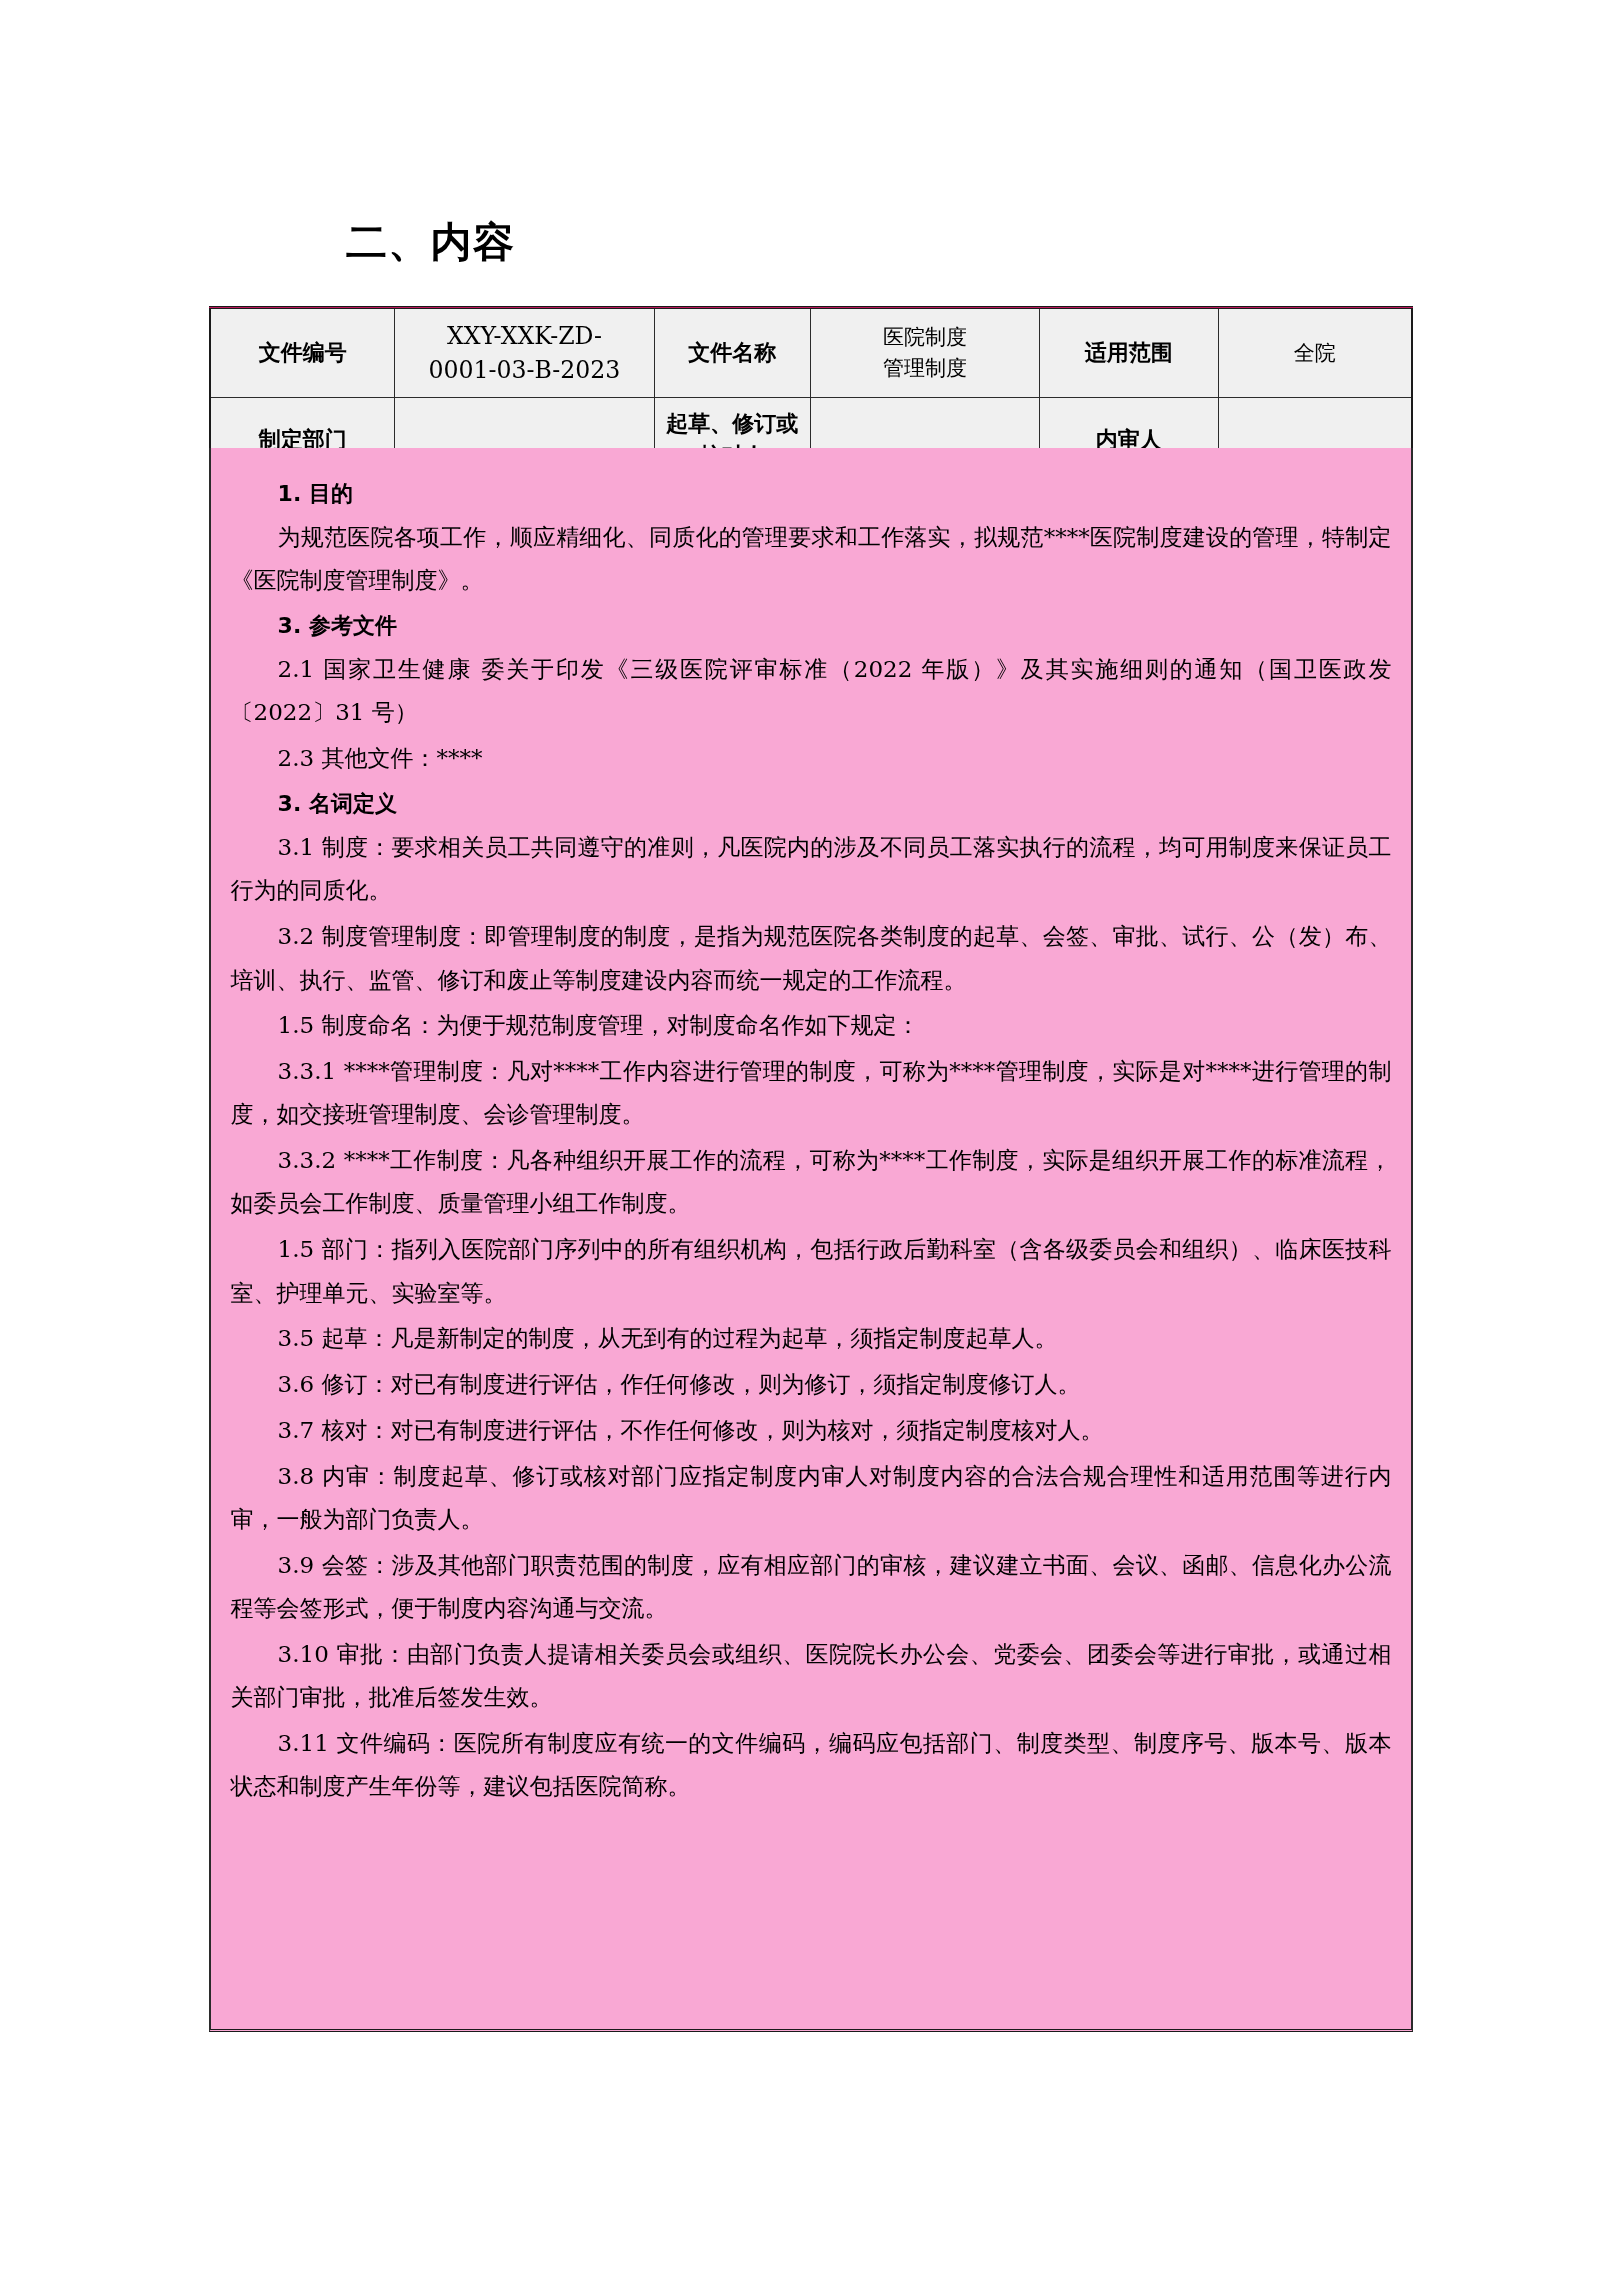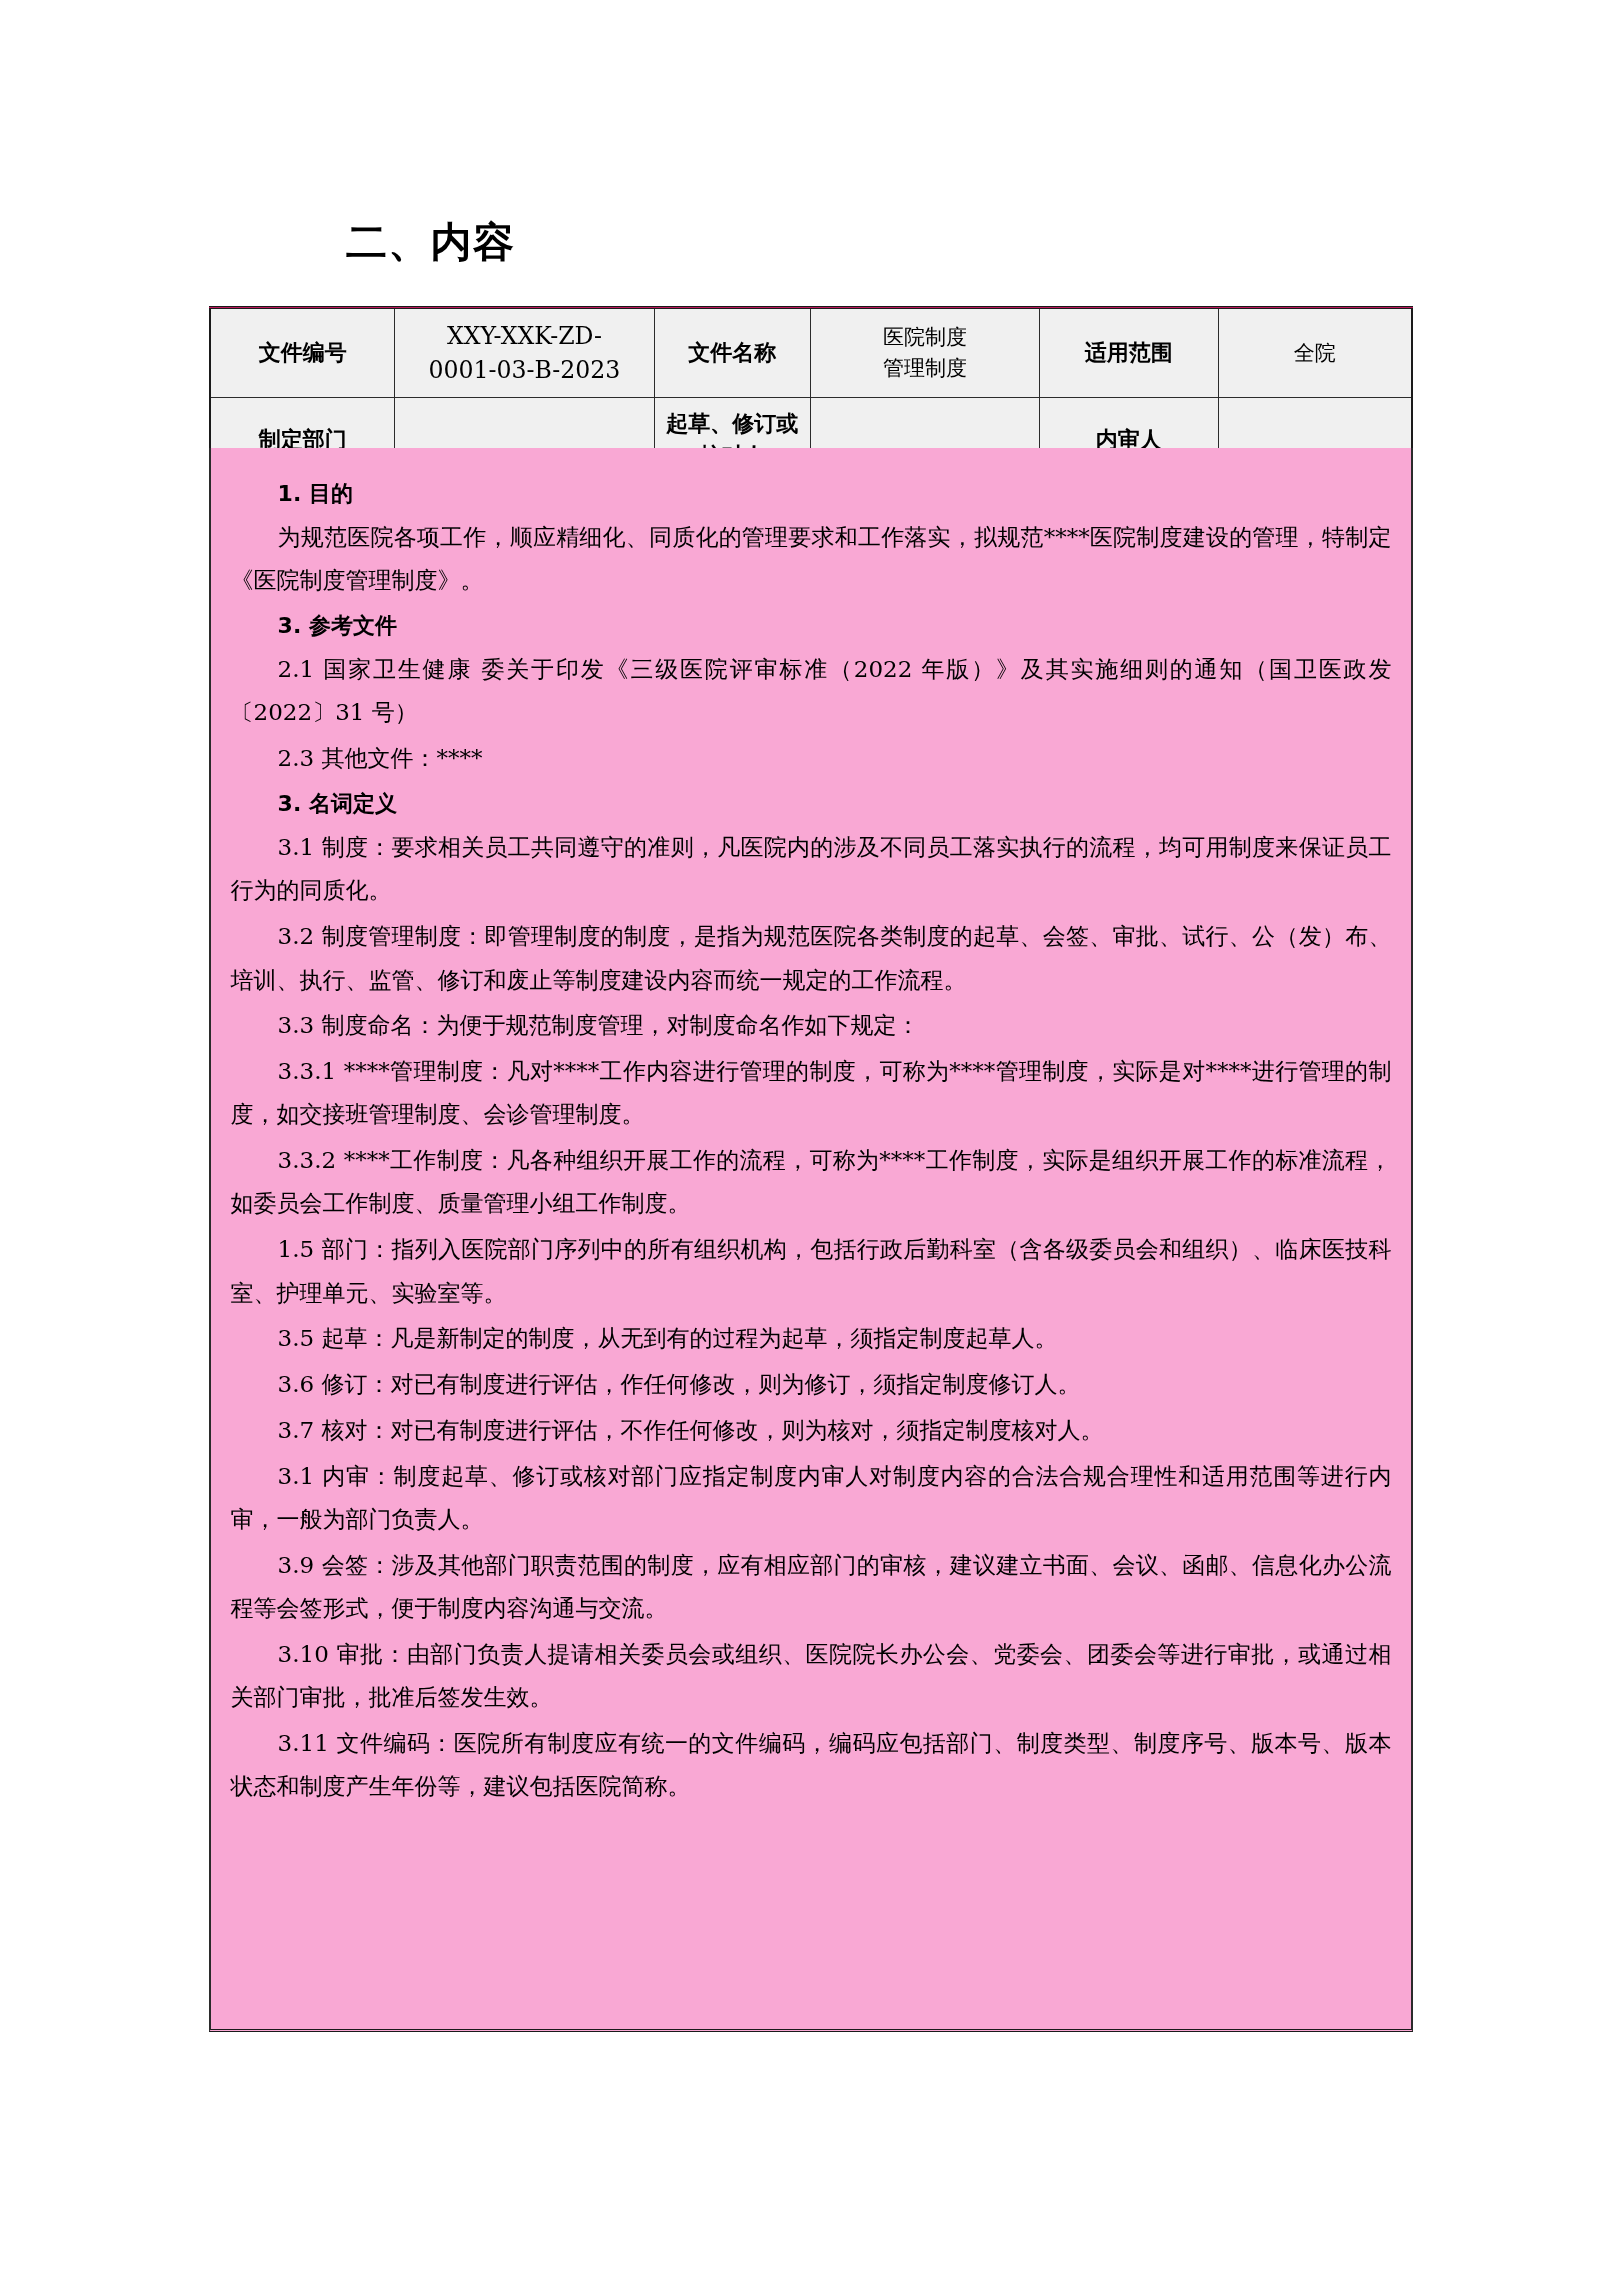--- a/index.html
+++ b/index.html
@@ -155,28 +155,28 @@
   <div class="body-box">
     <div class="body-inner" id="body-inner">
         <p class="head">1. 目的</p>
         <p class="para">为规范医院各项工作，顺应精细化、同质化的管理要求和工作落实，拟规范****医院制度建设的管理，特制定《医院制度管理制度》。</p>
         <p class="head">3. 参考文件</p>
         <p class="para">2.1 国家卫生健康 委关于印发《三级医院评审标准（2022 年版）》及其实施细则的通知（国卫医政发〔2022〕31 号）</p>
         <p class="para">2.3 其他文件：****</p>
         <p class="head">3. 名词定义</p>
         <p class="para">3.1 制度：要求相关员工共同遵守的准则，凡医院内的涉及不同员工落实执行的流程，均可用制度来保证员工行为的同质化。</p>
         <p class="para">3.2 制度管理制度：即管理制度的制度，是指为规范医院各类制度的起草、会签、审批、试行、公（发）布、培训、执行、监管、修订和废止等制度建设内容而统一规定的工作流程。</p>
-        <p class="para">3.3 制度命名：为便于规范制度管理，对制度命名作如下规定：</p>
+        <p class="para">1.5 制度命名：为便于规范制度管理，对制度命名作如下规定：</p>
         <p class="para">3.3.1 ****管理制度：凡对****工作内容进行管理的制度，可称为****管理制度，实际是对****进行管理的制度，如交接班管理制度、会诊管理制度。</p>
         <p class="para">3.3.2 ****工作制度：凡各种组织开展工作的流程，可称为****工作制度，实际是组织开展工作的标准流程，如委员会工作制度、质量管理小组工作制度。</p>
         <p class="para">1.5 部门：指列入医院部门序列中的所有组织机构，包括行政后勤科室（含各级委员会和组织）、临床医技科室、护理单元、实验室等。</p>
         <p class="para">3.5 起草：凡是新制定的制度，从无到有的过程为起草，须指定制度起草人。</p>
         <p class="para">3.6 修订：对已有制度进行评估，作任何修改，则为修订，须指定制度修订人。</p>
         <p class="para">3.7 核对：对已有制度进行评估，不作任何修改，则为核对，须指定制度核对人。</p>
-        <p class="para">3.1 内审：制度起草、修订或核对部门应指定制度内审人对制度内容的合法合规合理性和适用范围等进行内审，一般为部门负责人。</p>
+        <p class="para">3.8 内审：制度起草、修订或核对部门应指定制度内审人对制度内容的合法合规合理性和适用范围等进行内审，一般为部门负责人。</p>
         <p class="para">3.9 会签：涉及其他部门职责范围的制度，应有相应部门的审核，建议建立书面、会议、函邮、信息化办公流程等会签形式，便于制度内容沟通与交流。</p>
         <p class="para">3.10 审批：由部门负责人提请相关委员会或组织、医院院长办公会、党委会、团委会等进行审批，或通过相关部门审批，批准后签发生效。</p>
         <p class="para">3.11 文件编码：医院所有制度应有统一的文件编码，编码应包括部门、制度类型、制度序号、版本号、版本状态和制度产生年份等，建议包括医院简称。</p>
       </div>
   </div>
 
 </div>
 
 
 </body></html>

